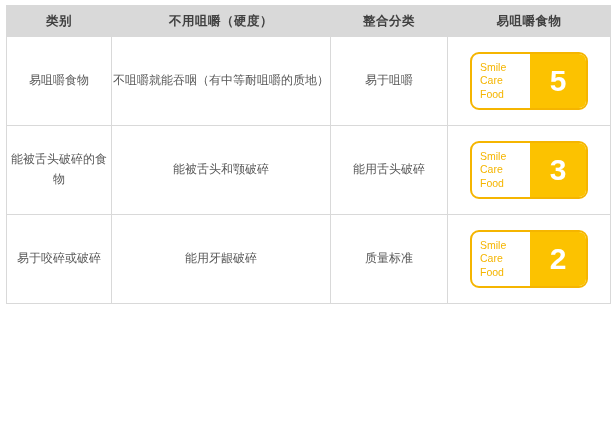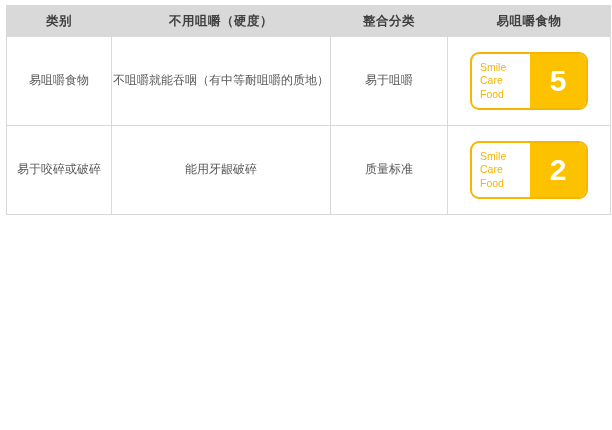--- a/index.html
+++ b/index.html
@@ -121,20 +121,35 @@
             <div class="badge-words">
               <span>Smile</span>
               <span>Care</span>
               <span>Food</span>
             </div>
             <div class="badge-num">5</div>
           </div>
         </td>
       </tr>
       <tr>
+        <td class="col-a cell-pad">能被舌头破碎的食物</td>
+        <td class="col-b cell-pad">能被舌头和颚破碎</td>
+        <td class="col-c cell-pad">能用舌头破碎</td>
+        <td class="col-d badge-cell">
+          <div class="badge">
+            <div class="badge-words">
+              <span>Smile</span>
+              <span>Care</span>
+              <span>Food</span>
+            </div>
+            <div class="badge-num">3</div>
+          </div>
+        </td>
+      </tr>
+      <tr>
         <td class="col-a cell-pad">易于咬碎或破碎</td>
         <td class="col-b cell-pad">能用牙龈破碎</td>
         <td class="col-c cell-pad">质量标准</td>
         <td class="col-d badge-cell">
           <div class="badge">
             <div class="badge-words">
               <span>Smile</span>
               <span>Care</span>
               <span>Food</span>
             </div>

